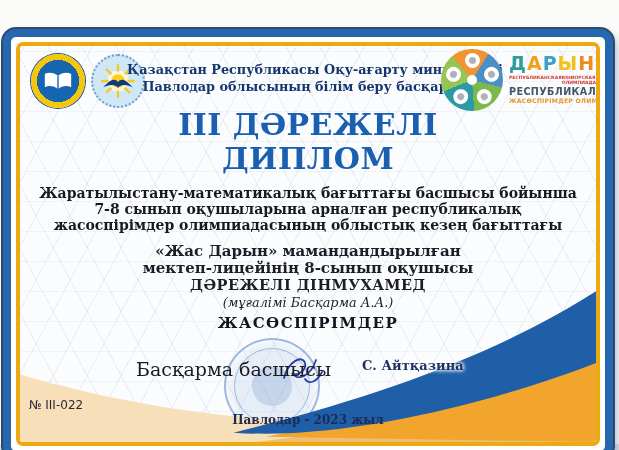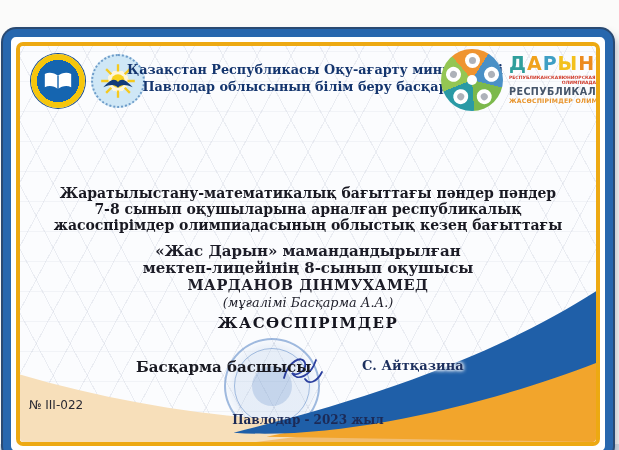--- a/index.html
+++ b/index.html
@@ -80,21 +80,21 @@
     font-weight:bold;font-size:30px;line-height:34px;letter-spacing:.5px;z-index:3;}
   .body-text{left:0;right:0;top:139px;text-align:center;
     font-weight:bold;font-size:14px;line-height:16.2px;color:#191922;z-index:3;white-space:nowrap;}
   .recipient{left:0;right:0;top:197px;text-align:center;color:#1d1d28;z-index:3;}
   .recipient .r-line{font-weight:bold;font-size:15px;line-height:16.5px;}
   .recipient .r-name{font-weight:bold;font-size:14.5px;line-height:18px;letter-spacing:.5px;}
   .recipient .r-teacher{font-style:italic;font-size:12.8px;line-height:17px;}
   .award{left:0;right:0;top:268px;text-align:center;font-weight:bold;font-size:15px;
     letter-spacing:1.5px;color:#15151f;z-index:3;}
   
-  .sig-role{left:116px;top:312px;font-weight:bold;font-size:15px;color:#1a1a22;z-index:4;}
+  .sig-role{left:116px;top:312px;font-weight:normal;font-size:19px;color:#1a1a22;z-index:4;}
   .sig-name{left:342px;top:312px;font-weight:bold;font-size:13px;color:#1c2f5e;z-index:4;
     text-shadow:0 0 3px #fff,0 0 4px #fff,0 0 5px #fff;}
   .stamp{
     left:204px;top:292px;width:96px;height:96px;border-radius:50%;
     border:2px solid rgba(86,132,196,.55);box-sizing:border-box;
     background:radial-gradient(circle,rgba(140,175,220,.18) 0 55%,rgba(140,175,220,.05) 70%);
     z-index:1;
   }
   .stamp::before{content:"";position:absolute;inset:8px;border-radius:50%;border:1px solid rgba(86,132,196,.5);}
   .stamp::after{content:"";position:absolute;inset:26px;border-radius:50%;background:rgba(110,150,205,.28);}
@@ -163,31 +163,35 @@
         <span>Д</span><span>А</span><span>Р</span><span>Ы</span><span>Н</span>
       </div>
       <div class="daryn-red">
         <span>РЕСПУБЛИКАНСКАЯ</span>
         <span>ЮНИОРСКАЯ ОЛИМПИАДА</span>
       </div>
       <div class="daryn-cap1">РЕСПУБЛИКАЛЫҚ</div>
       <div class="daryn-cap2">ЖАСӨСПІРІМДЕР ОЛИМПИАДАСЫ</div>
     </div>
 
+    <div class="abs title">
+      <div>ІІІ ДӘРЕЖЕЛІ</div>
+      <div>ДИПЛОМ</div>
+    </div>
 
     <div class="abs body-text">
-      <div>Жаратылыстану-математикалық бағыттағы пәндер пәндер</div>
+      <div>Жаратылыстану-математикалық бағыттағы басшысы бойынша</div>
       <div>7-8 сынып оқушыларына арналған республикалық</div>
       <div>жасоспірімдер олимпиадасының облыстық кезең бағыттағы</div>
     </div>
 
     <div class="abs recipient">
       <div class="r-line">«Жас Дарын» мамандандырылған</div>
       <div class="r-line">мектеп-лицейінің 8-сынып оқушысы</div>
-      <div class="r-name">МАРДАНОВ ДІНМУХАМЕД</div>
+      <div class="r-name">ДӘРЕЖЕЛІ ДІНМУХАМЕД</div>
       <div class="r-teacher">(мұғалімі Басқарма А.А.)</div>
     </div>
 
     <div class="abs award">ЖАСӨСПІРІМДЕР</div>
 
     <div class="abs stamp"></div>
     <svg class="abs sig-svg" width="52" height="50" viewBox="0 0 52 50">
       <path d="M6,34 C10,18 24,10 27,19 C29,26 19,33 14,29 C19,38 33,32 38,16 M27,35 C31,41 39,38 44,28" fill="none" stroke="#2b3f9e" stroke-width="1.8" stroke-linecap="round"></path>
     </svg>
     <div class="abs sig-role">Басқарма басшысы</div>

